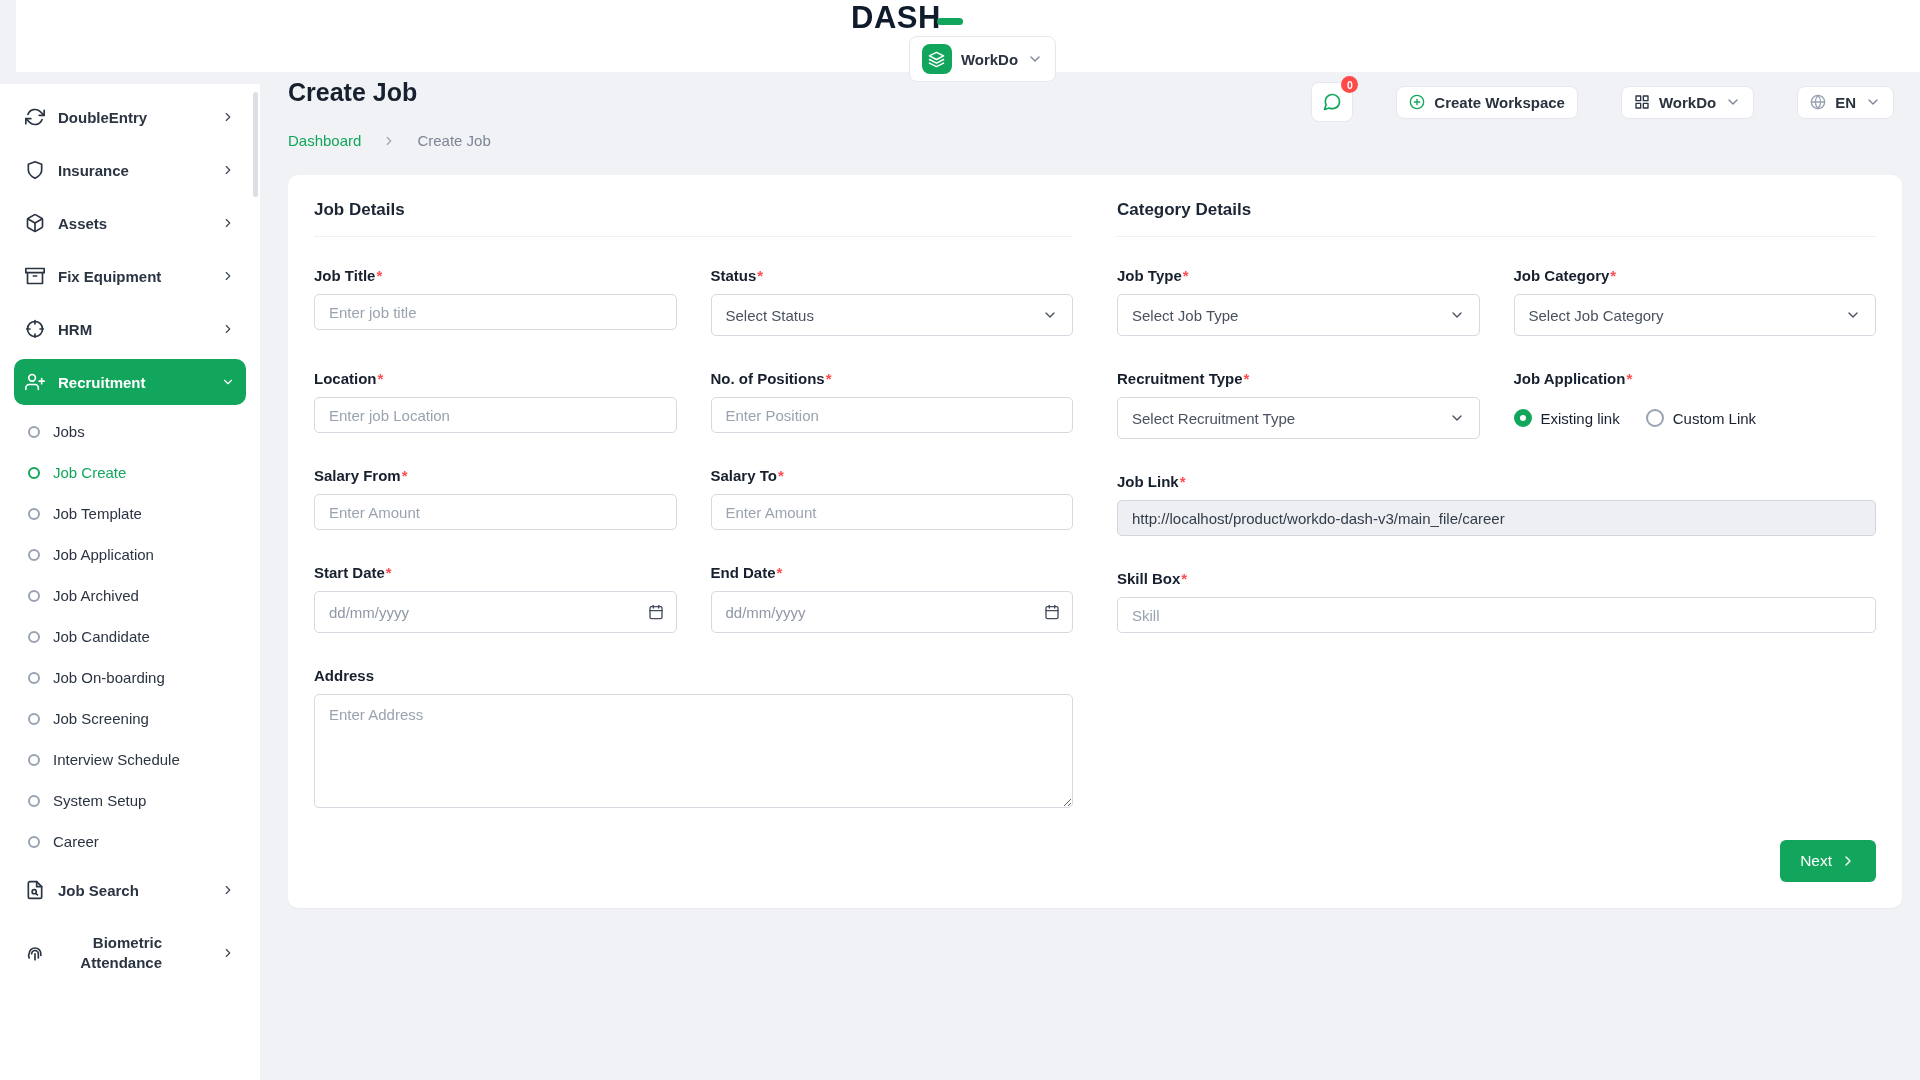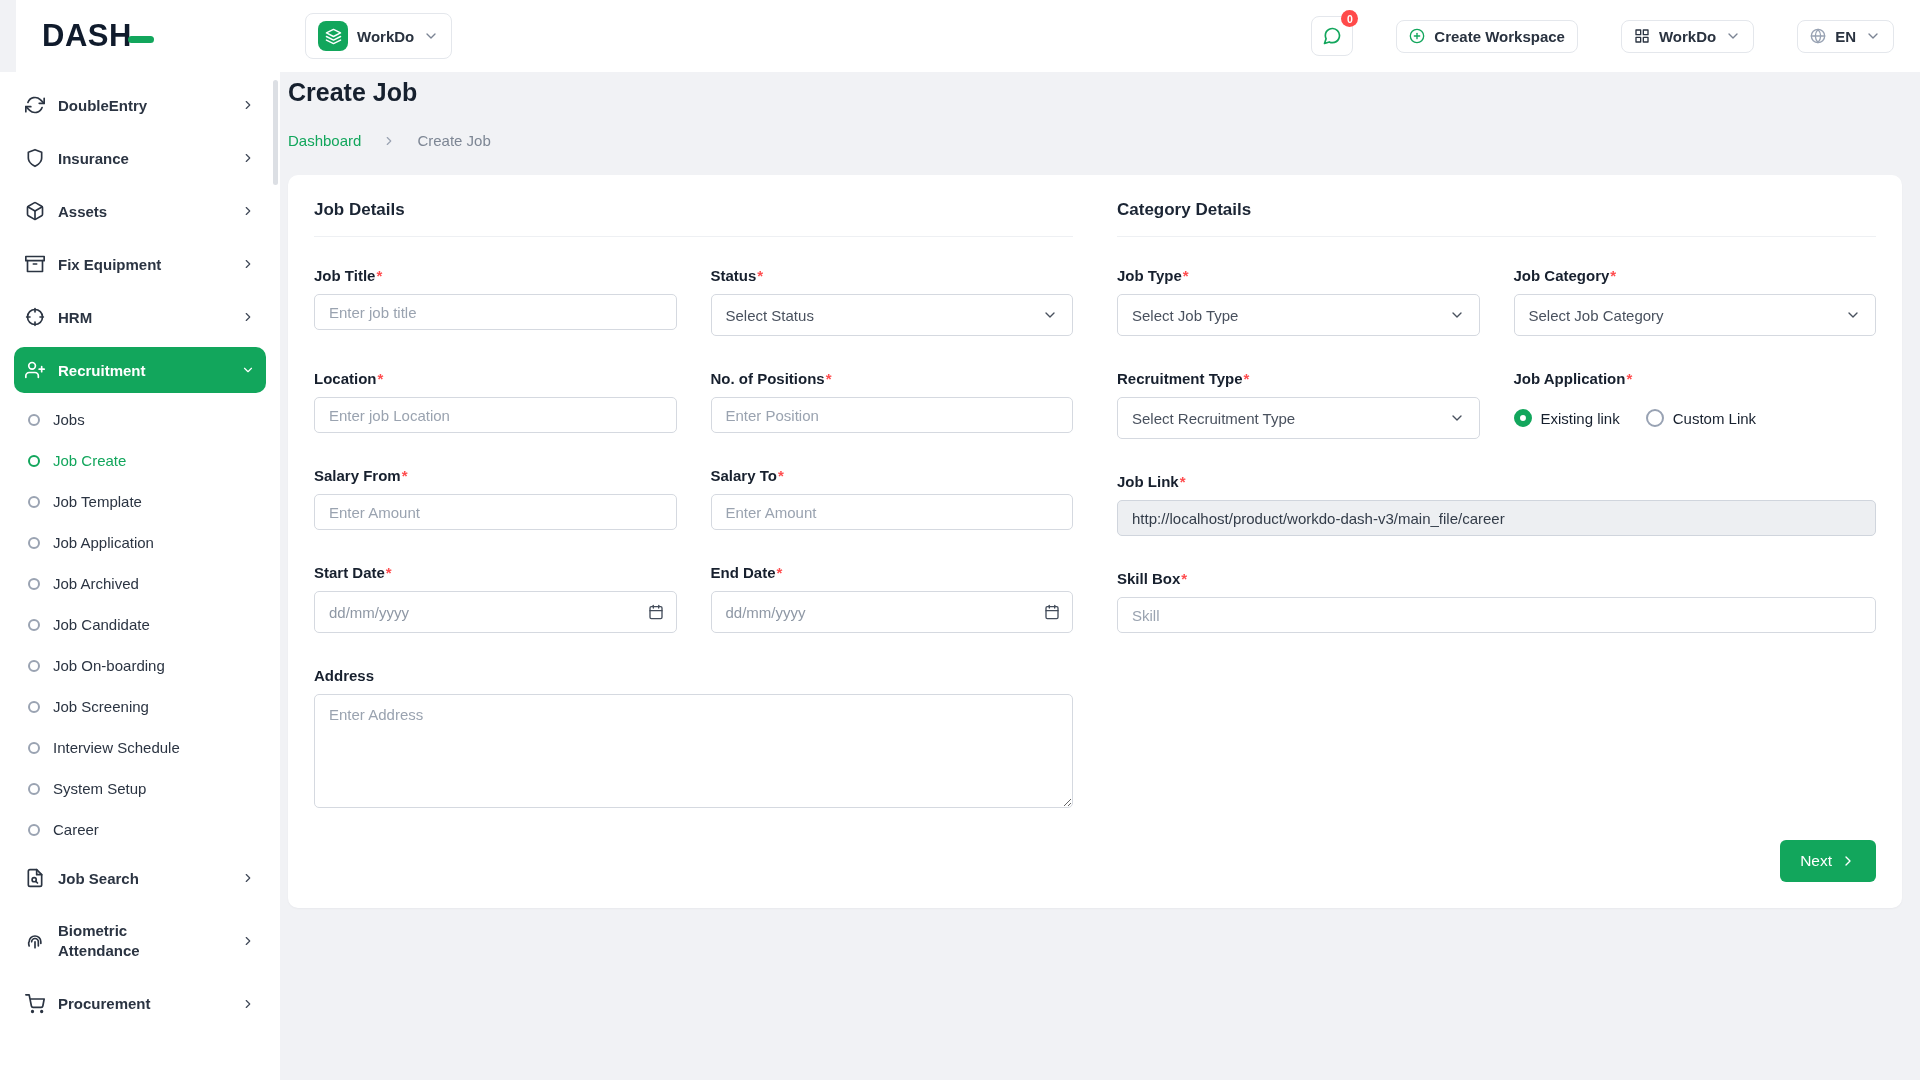--- a/index.html
+++ b/index.html
@@ -5,36 +5,36 @@
   * { box-sizing: border-box; margin: 0; padding: 0; }
   html,body { width:1920px; height:1080px; overflow:hidden; }
   body { font-family:"Liberation Sans", sans-serif; background:#f1f2f5; color:#1c2635; }
 
   
   .ic { width:20px; height:20px; fill:none; stroke:currentColor; stroke-width:2; stroke-linecap:round; stroke-linejoin:round; flex:none; }
   .ic.sm { width:16px; height:16px; }
   .ic.xs { width:14px; height:14px; }
 
   
-  .header { position:fixed; top:0; left:16px; right:0; height:72px; background:#fff; display:flex; align-items:center; padding:0 26px; z-index:20; }
+  .header { position:fixed; top:0; left:16px; right:0; height:72px; background:#fff; display:flex; align-items:center; padding:0 26px; z-index:20;flex-direction:column; }
   .logo { width:234px; display:flex; align-items:center; }
   .logo-text { font-size:31px; font-weight:800; letter-spacing:.5px; color:#101b2c; }
   .logo-dash { display:inline-block; width:26px; height:7px; background:#12a65c; border-radius:4px; margin-left:-4px; margin-top:6px; }
   .pill { display:flex; align-items:center; gap:9px; border:1px solid #e4e7ec; border-radius:8px; background:#fff; padding:7px 12px; cursor:pointer;margin-left:29px; }
   .pill-label { font-size:15px; font-weight:600; color:#29323f; white-space:nowrap; }
   .ws-icon-box { width:30px; height:30px; border-radius:8px; background:#12a65c; color:#fff; display:flex; align-items:center; justify-content:center; }
   .ws-icon-box .ic { width:17px; height:17px; }
   .header-right { margin-left:auto; display:flex; align-items:center; gap:14px; }
   .icon-btn { position:relative; width:42px; height:40px; border:1px solid #e4e7ec; border-radius:8px; display:flex; align-items:center; justify-content:center; color:#12a65c; cursor:pointer; background:#fff; }
   .badge { position:absolute; top:-7px; right:-6px; min-width:17px; height:17px; border-radius:9px; background:#ff4a4a; color:#fff; font-size:10.5px; font-weight:700; display:flex; align-items:center; justify-content:center; padding:0 4px; }
   .chev-gray { color:#7b8494; }
   .globe-gray { color:#98a2b3; }
 
   
-  .sidebar { position:fixed; top:72px; left:0; bottom:0; width:280px; background:#fff; padding:10px 14px 0 14px; overflow:hidden; z-index:10; }
+  .sidebar { position:fixed; top:84px; left:0; bottom:0; width:260px; background:#fff; padding:10px 14px 0 14px; overflow:hidden; z-index:10;text-align:right; }
   .sb-thumb { position:absolute; top:8px; right:2px; width:5px; height:105px; border-radius:3px; background:#dcdfe4; }
   .s-item { display:flex; align-items:center; gap:13px; padding:13px 11px; border-radius:10px; margin-bottom:7px; color:#2b3442; cursor:pointer; }
   .s-item .s-label { font-size:15px; font-weight:600; white-space:nowrap; color:#2b3442; }
   .s-item .chev { margin-left:auto; color:#3f4857; }
   .s-item.active { background:#12a65c; color:#fff; }
   .s-item.active .s-label, .s-item.active .chev { color:#fff; }
   .s-item .s-label.wrap { white-space:normal; max-width:104px; line-height:1.32; }
   .s-sub { margin:2px 0 6px 0; }
   .s-child { display:flex; align-items:center; gap:13px; padding:11px 10px 11px 14px; border-radius:8px; margin-bottom:2px; cursor:pointer; }
   .ring { width:12px; height:12px; border:2.5px solid #9aa3b2; border-radius:50%; flex:none; }
@@ -340,29 +340,20 @@
   </div>
   <div class="s-item">
     <svg class="ic">
         <use href="#i-fingerprint"></use>
       </svg>
     <span class="s-label wrap">Biometric Attendance</span>
     <svg class="ic xs chev">
         <use href="#i-chev-right"></use>
       </svg>
   </div>
-  <div class="s-item">
-    <svg class="ic">
-        <use href="#i-cart"></use>
-      </svg>
-    <span class="s-label">Procurement</span>
-    <svg class="ic xs chev">
-        <use href="#i-chev-right"></use>
-      </svg>
-  </div>
 </aside>
 
 <main class="main" style="padding-top:78px;">
 
   <div class="title-row">
     <div>
       <h1 class="page-title">Create Job</h1>
       <div class="breadcrumb">
         <span class="bc-home">Dashboard</span>
         <svg class="ic xs bc-sep">

